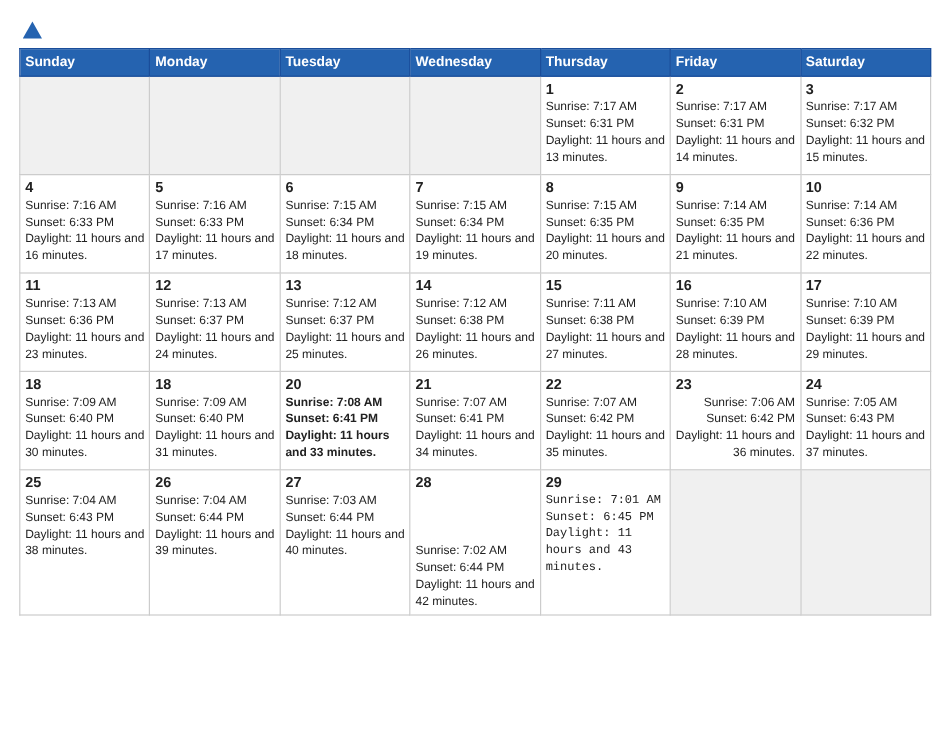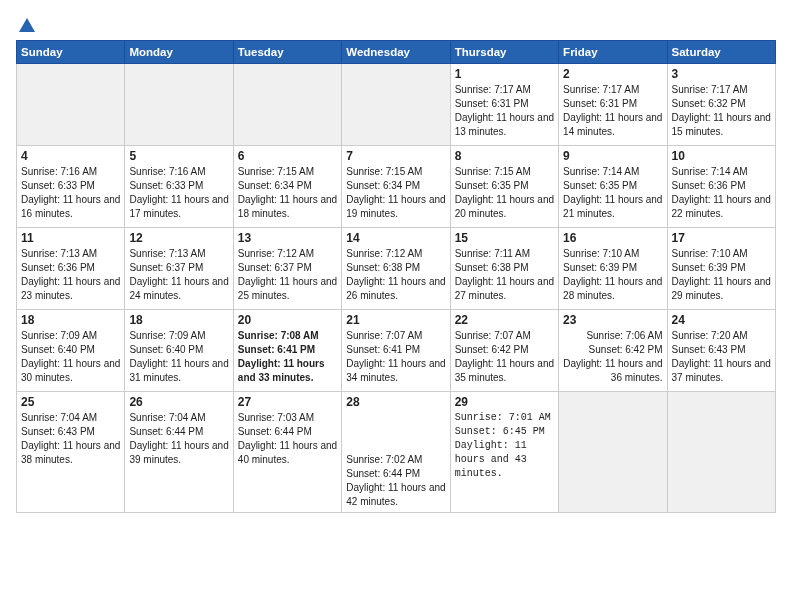--- a/index.html
+++ b/index.html
@@ -268,21 +268,21 @@
 Daylight: 11 hours and 35 minutes.</div>
           </td>
           <td>
             <span class="day-num">23</span>
             <div class="day-info" style="white-space: pre-line; text-align: right;">Sunrise: 7:06 AM
 Sunset: 6:42 PM
 Daylight: 11 hours and 36 minutes.</div>
           </td>
           <td>
             <span class="day-num">24</span>
-            <div class="day-info" style="white-space: pre-line;">Sunrise: 7:20 AM
+            <div class="day-info" style="white-space: pre-line;">Sunrise: 7:05 AM
 Sunset: 6:43 PM
 Daylight: 11 hours and 37 minutes.</div>
           </td>
         </tr>
         <tr>
           <td>
             <span class="day-num">25</span>
             <div class="day-info" style="white-space: pre-line;">Sunrise: 7:04 AM
 Sunset: 6:43 PM
 Daylight: 11 hours and 38 minutes.</div>

